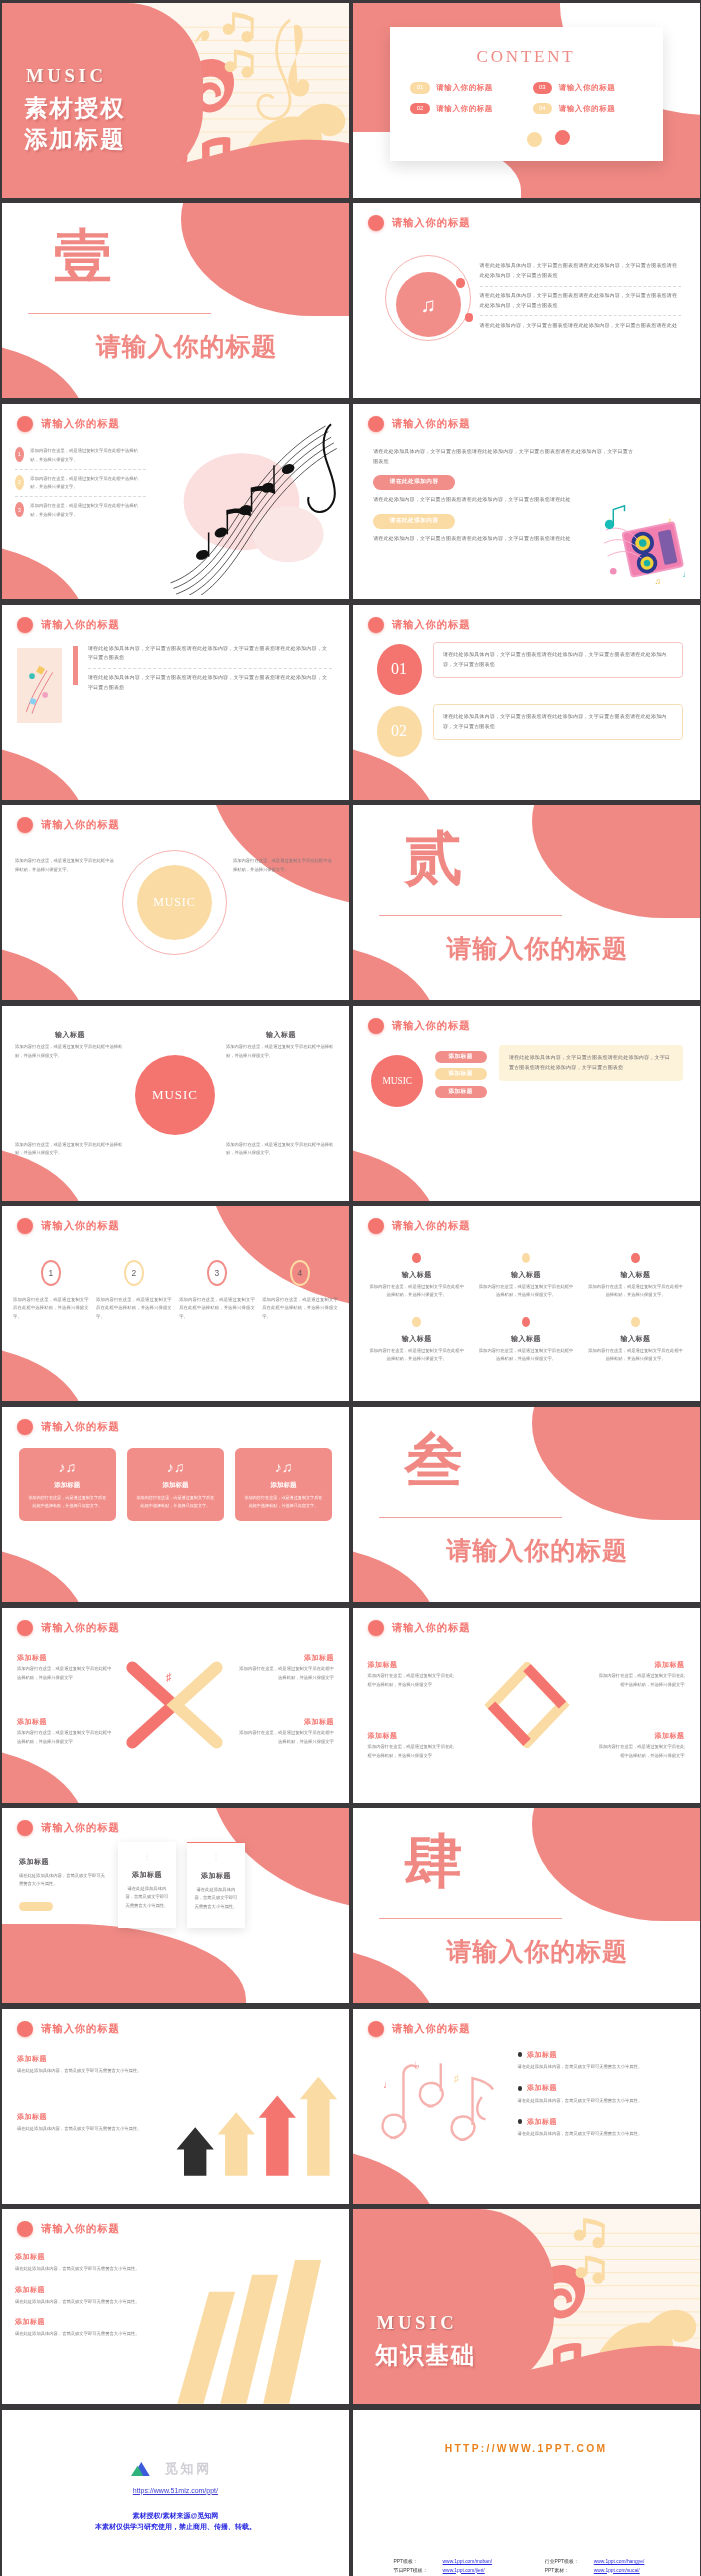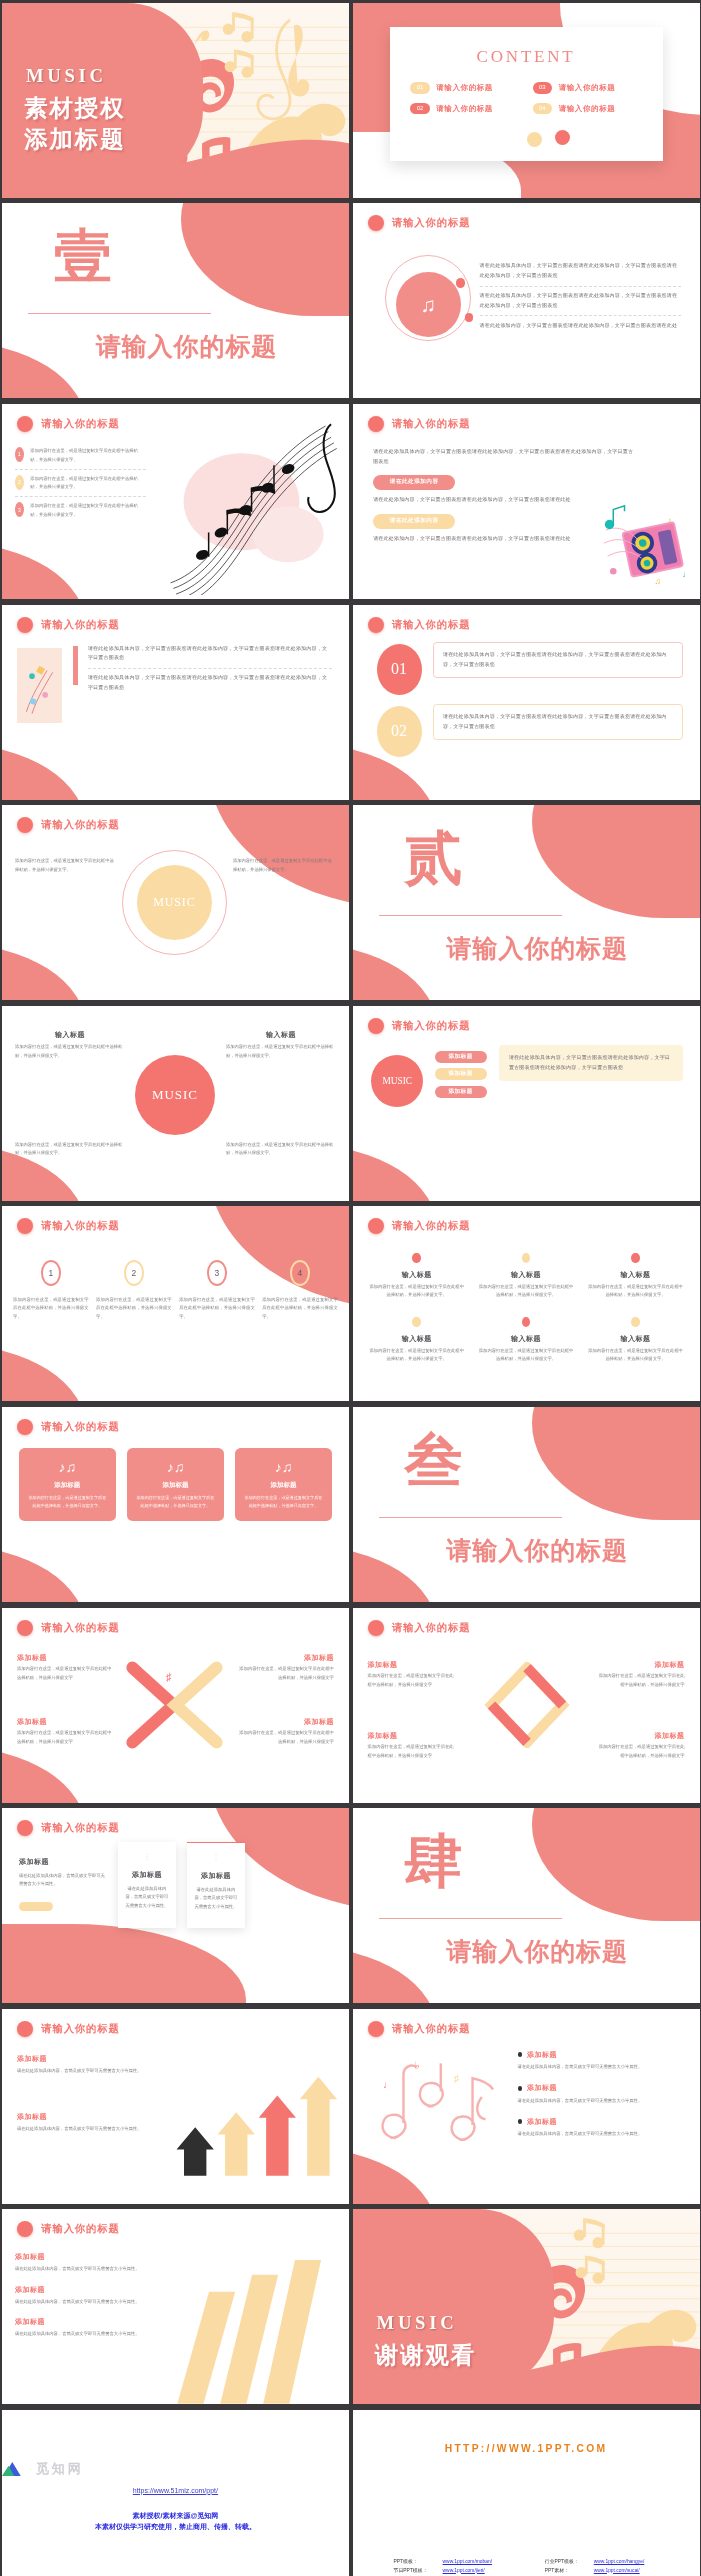--- a/index.html
+++ b/index.html
@@ -710,25 +710,25 @@
         <circle cx="244" cy="68" r="6"></circle>
           <rect x="248" y="50" width="3" height="20"></rect>
         <circle cx="262" cy="74" r="6"></circle>
           <rect x="266" y="56" width="3" height="20"></rect>
         <path d="M251 50c7 1 13 3 18 6v5c-5-3-11-5-18-6z"></path>
       </g>
       <path d="M0 172c60-22 110 14 170 4 60-10 120-40 201-26v59H0z" fill="#f08984"></path>
     </svg>
     <div class="left"></div>
     <div class="eng" style="top:103px">MUSIC</div>
-    <div class="cn" style="top:131px">谢谢观看</div>
+    <div class="cn" style="top:131px">知识基础</div>
   </div>
 
   <div class="slide src">
-    <div style="position:absolute;left:0;right:8px;top:49px;">
+    <div style="position:absolute;left:0;right:8px;top:49px;text-align:center">
       <svg width="30" height="17" viewBox="0 0 32 18" style="vertical-align:middle">
         <path d="M2 17 L11 2 L20 17 Z" fill="#3b5bdb"></path>
         <path d="M0 17 L7 6 L13 17 Z" fill="#2fb37a"></path>
       </svg>
       <span style="font-size:13px;color:#cfcfd4;letter-spacing:2.8px;font-weight:700;vertical-align:middle">觅知网</span>
     </div>
     <a class="lk" href="#">https://www.51miz.com/ppt/</a>
     <div class="ln1">素材授权/素材来源@觅知网</div>
     <div class="ln2">本素材仅供学习研究使用，禁止商用、传播、转载。</div>
   </div>

